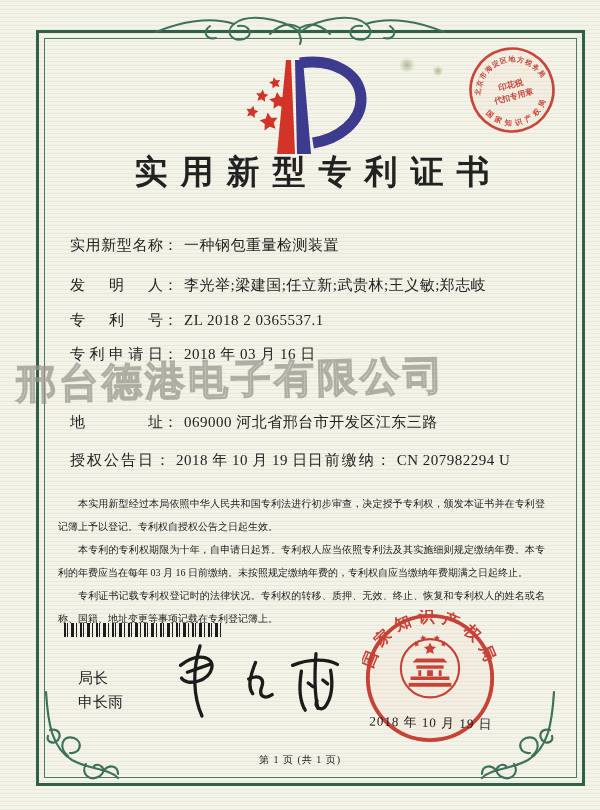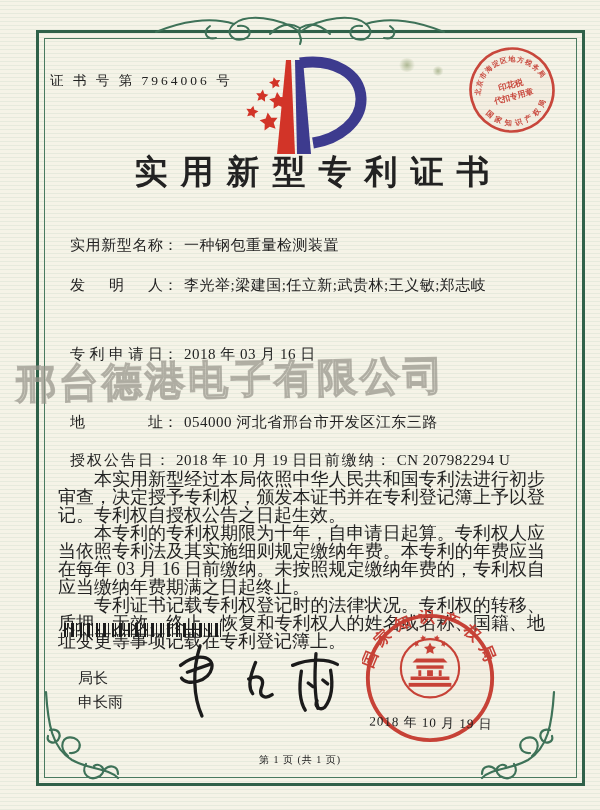--- a/index.html
+++ b/index.html
@@ -33,22 +33,22 @@
   .fsep{display:inline-block;margin-right:6px;}
   .fvalue{letter-spacing:0.5px;}
   .row-grant{display:flex;}
   .grant-label{letter-spacing:2px;}
   
   .watermark{position:absolute;left:16px;top:352px;width:460px;z-index:6;
     font-size:40px;font-weight:bold;letter-spacing:3px;white-space:nowrap;
     color:rgba(150,148,138,0.22);-webkit-text-stroke:1.2px rgba(150,148,138,0.65);
     transform:rotate(-1.2deg);pointer-events:none;}
   
-  .body-text{position:absolute;left:58px;top:470px;width:487px;z-index:3;
-    font-size:18px;line-height:18px;text-align:justify;}
+  .body-text{position:absolute;left:58px;top:492px;width:487px;z-index:3;
+    font-size:10px;line-height:23px;text-align:justify;}
   .body-text p{margin:0;text-indent:2em;}
   
   .barcode{position:absolute;left:64px;top:623px;width:158px;height:14px;z-index:3;
     background:repeating-linear-gradient(90deg,
       #1c1c1c 0 2px, transparent 2px 3px,
       #1c1c1c 3px 4px, transparent 4px 7px,
       #1c1c1c 7px 10px, transparent 10px 12px,
       #1c1c1c 12px 13px, transparent 13px 16px);}
   .officer{position:absolute;left:68px;top:666px;font-size:15px;line-height:24px;z-index:3;margin-left:10px;}
   .signature{position:absolute;left:163px;top:634px;width:190px;height:92px;z-index:4;}
@@ -99,21 +99,20 @@
       <g stroke="#3e7258" stroke-width="2.2" fill="none" stroke-linecap="round">
         <path d="M8,2 C10,34 14,58 34,70 C52,80 70,78 80,88"></path>
         <path d="M30,66 C20,58 24,44 36,48 C46,52 42,64 32,63"></path>
         <path d="M48,74 C42,84 52,92 62,86 C70,80 62,72 56,76"></path>
         <path d="M12,40 C20,38 24,44 20,50 C16,55 8,52 10,46"></path>
         <path d="M66,80 C72,74 80,76 80,84"></path>
       </g>
     </svg>
   </div>
 
-  <div class="cert-no">证 书 号 第 7964006 号</div>
 
   <div class="logo">
     <svg viewBox="0 0 148 102" width="148" height="102">
       <defs>
         <path id="st" d="M0,-1 L0.294,-0.405 L0.951,-0.309 L0.476,0.155 L0.588,0.809 L0,0.5 L-0.588,0.809 L-0.476,0.155 L-0.951,-0.309 L-0.294,-0.405 Z"></path>
       </defs>
       <g fill="#d23428">
         <use href="#st" transform="translate(47,27) scale(6) rotate(-12)"></use>
         <use href="#st" transform="translate(34,40) scale(6.5) rotate(8)"></use>
         <use href="#st" transform="translate(50,45) scale(9) rotate(-6)"></use>
@@ -148,25 +147,28 @@
   <div class="speck" style="left:432px;top:66px;width:12px;height:10px;"></div>
 
   <div class="title">实用新型专利证书</div>
 
   <div class="field-row" style="top:236px;">
     <span class="flabel">实用新型名称</span><span class="fsep">：</span><span class="fvalue">一种钢包重量检测装置</span>
   </div>
   <div class="field-row" style="top:276px;">
     <span class="flabel">发明人</span><span class="fsep">：</span><span class="fvalue">李光举;梁建国;任立新;武贵林;王义敏;郑志岐</span>
   </div>
+  <div class="field-row" style="top:311px;">
+    <span class="flabel">专利号</span><span class="fsep">：</span><span class="fvalue">ZL 2018 2 0365537.1</span>
+  </div>
   <div class="field-row" style="top:345px;">
     <span class="flabel">专利申请日</span><span class="fsep">：</span><span class="fvalue">2018 年 03 月 16 日</span>
   </div>
   <div class="field-row" style="top:413px;">
-    <span class="flabel">地址</span><span class="fsep">：</span><span class="fvalue">054000 河北省邢台市开发区江东三路</span>
+    <span class="flabel">地址</span><span class="fsep">：</span><span class="fvalue">069000 河北省邢台市开发区江东三路</span>
   </div>
   <div class="field-row row-grant" style="top:451px;">
     <span>
       <span class="grant-label">授权公告日</span><span class="fsep">：</span><span class="fvalue">2018 年 10 月 19 日</span>
     </span>
     <span>
       <span class="grant-label">日前缴纳</span><span class="fsep">：</span><span class="fvalue">CN 207982294 U</span>
     </span>
   </div>
 

